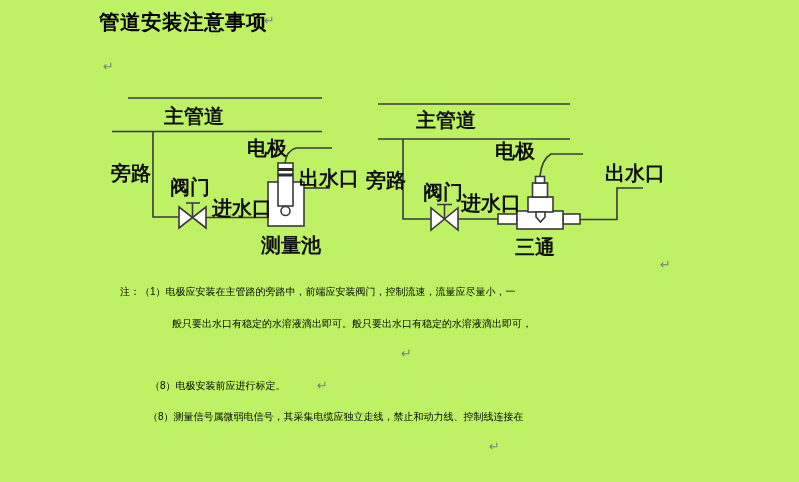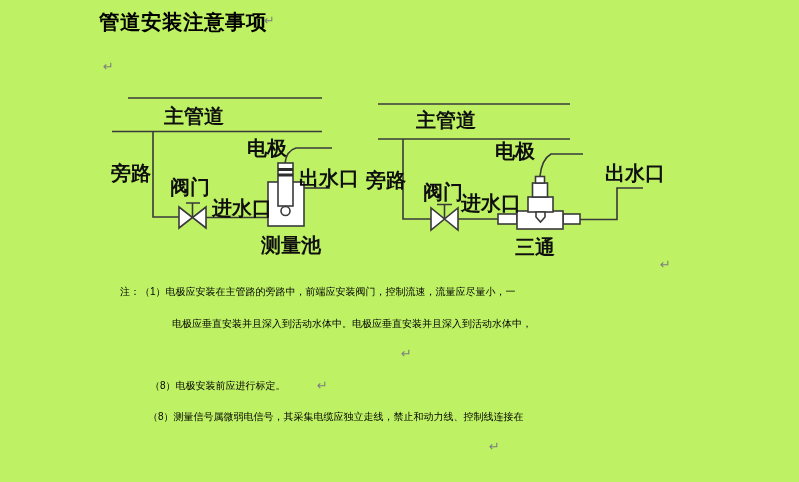--- a/index.html
+++ b/index.html
@@ -88,17 +88,17 @@
 
   <span class="dlabel" style="left:446px;top:120px;">主管道</span>
   <span class="dlabel" style="left:386px;top:180px;">旁路</span>
   <span class="dlabel" style="left:443px;top:192px;">阀门</span>
   <span class="dlabel" style="left:491px;top:203px;">进水口</span>
   <span class="dlabel" style="left:515px;top:151px;">电极</span>
   <span class="dlabel" style="left:635px;top:173px;">出水口</span>
   <span class="dlabel" style="left:535px;top:239px;margin-top:8px;">三通</span>
 
   <div class="note-line" style="left:120px;top:284px;">注：（1）电极应安装在主管路的旁路中，前端应安装阀门，控制流速，流量应尽量小，一</div>
-  <div class="note-line" style="left:172px;top:316px;">电极应垂直安装并且深入到活动水体中。电极应垂直安装并且深入到活动水体中，</div>
+  <div class="note-line" style="left:172px;top:316px;">般只要出水口有稳定的水溶液滴出即可。般只要出水口有稳定的水溶液滴出即可，</div>
   <div class="note-line" style="left:150px;top:378px;">（8）电极安装前应进行标定。</div>
   <div class="note-line" style="left:148px;top:409px;">（8）测量信号属微弱电信号，其采集电缆应独立走线，禁止和动力线、控制线连接在</div>
 
 </div>
 
 </body></html>

